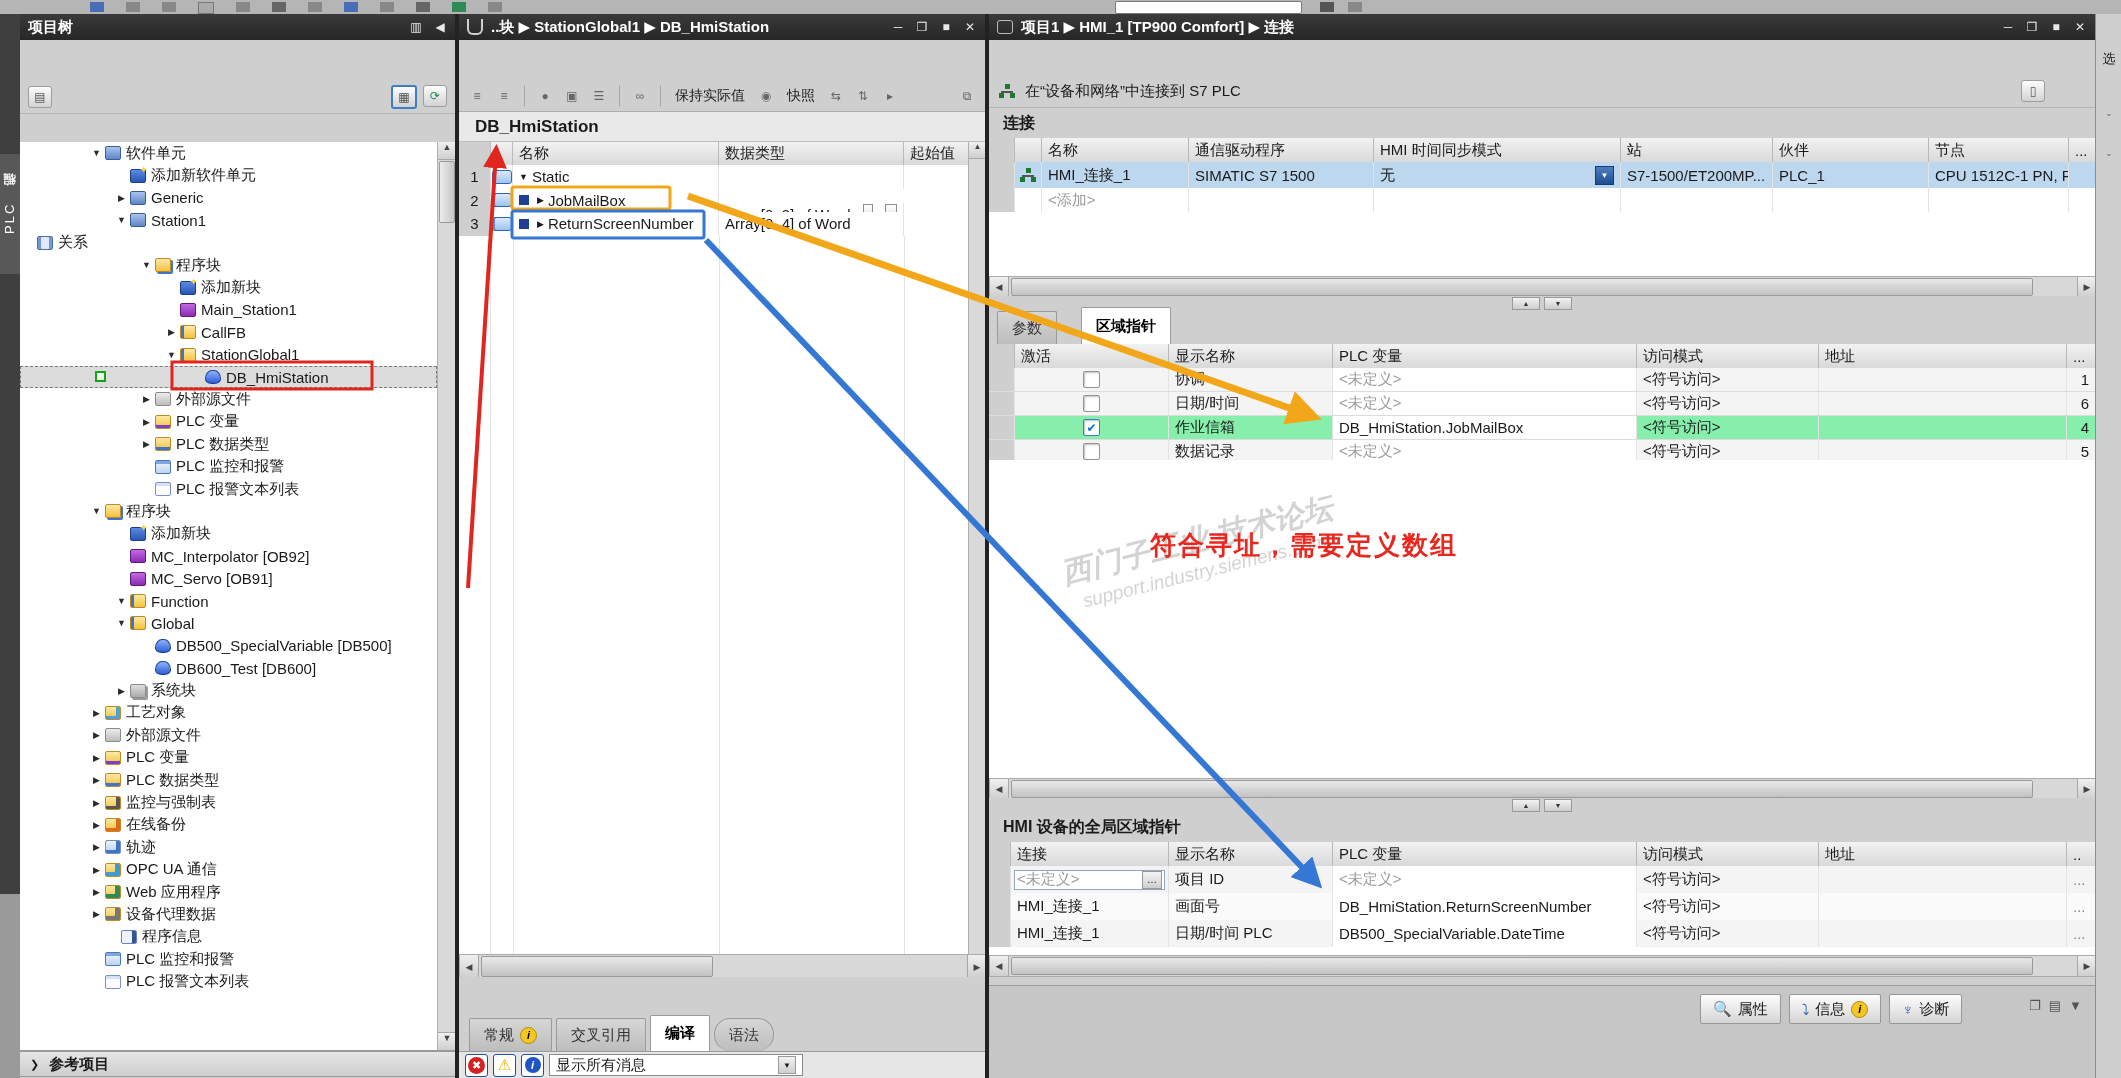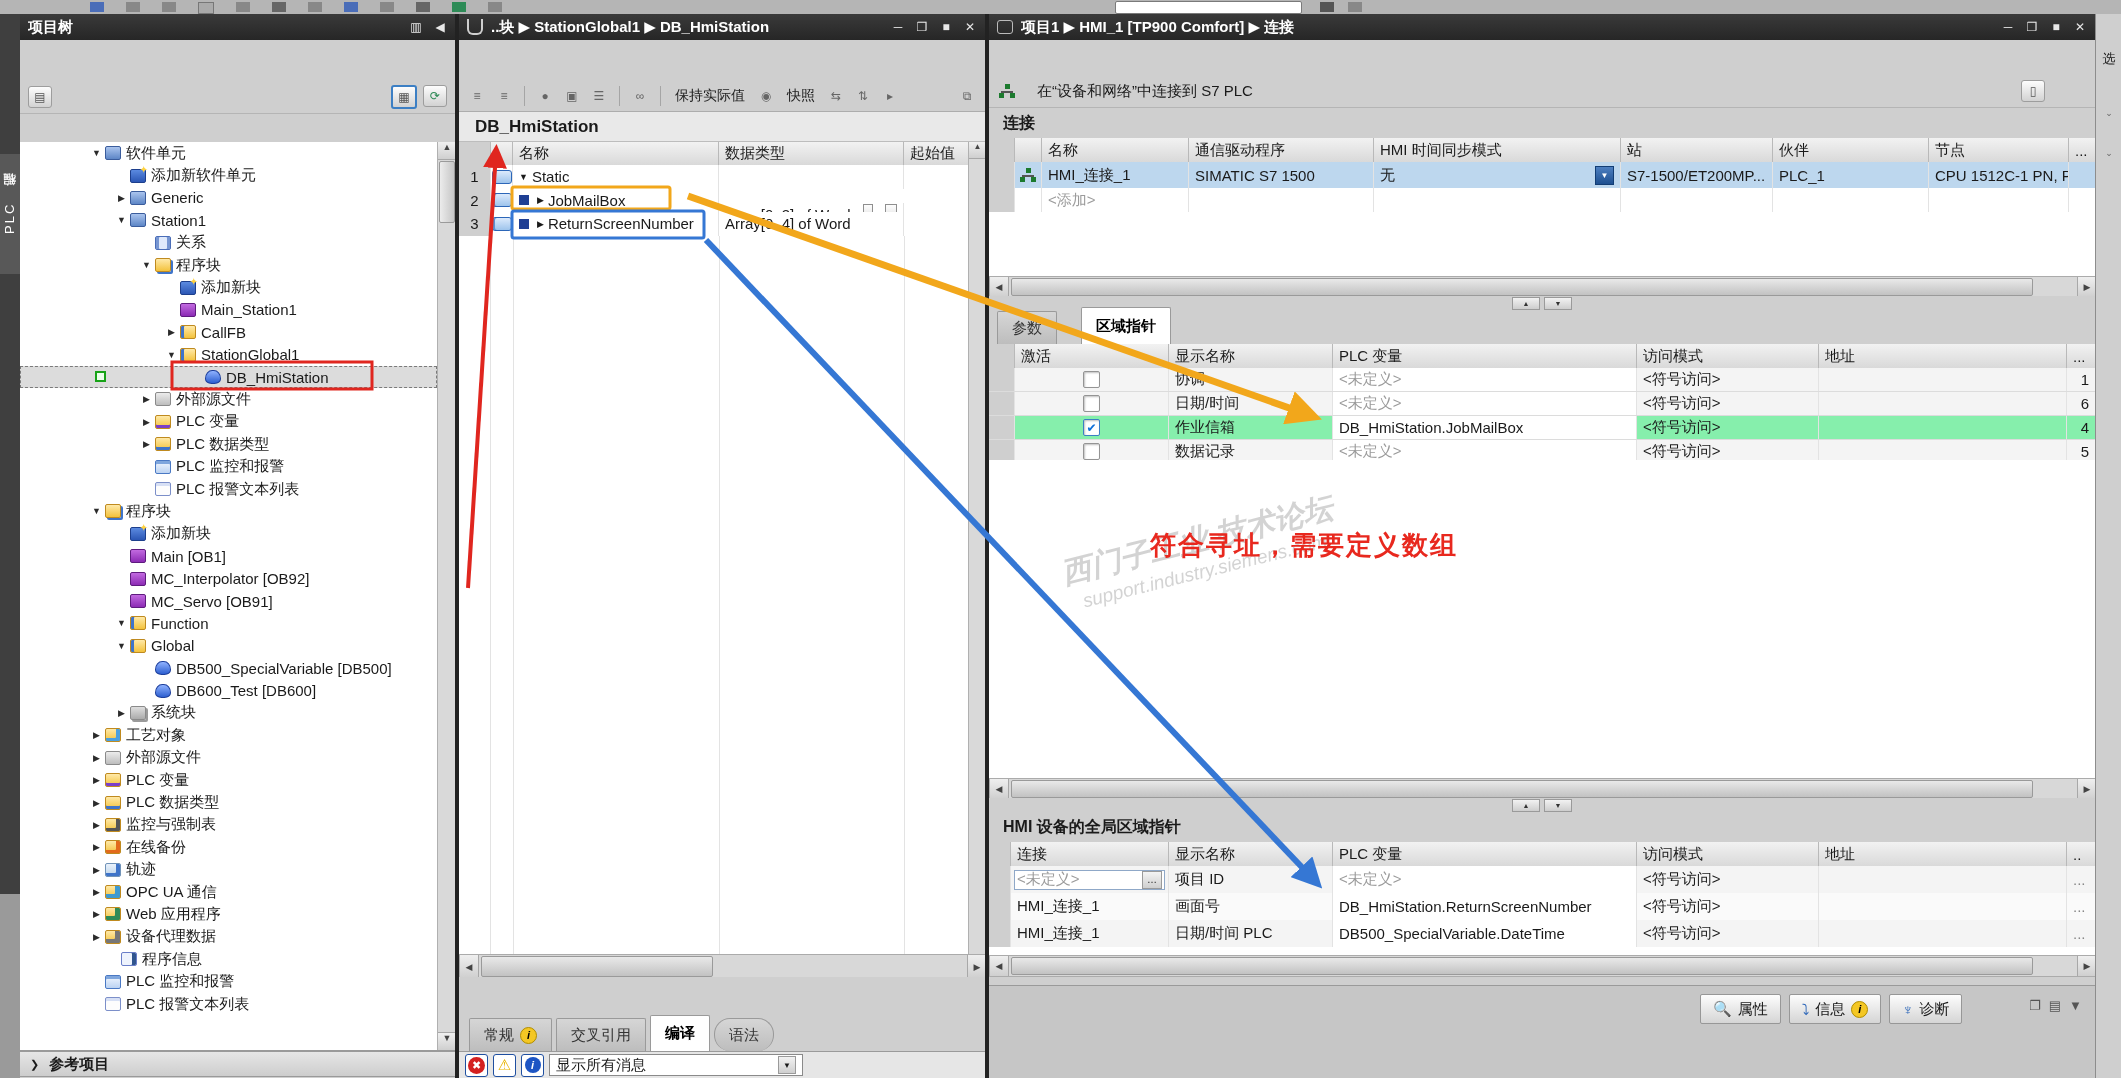--- a/index.html
+++ b/index.html
@@ -165,21 +165,21 @@
           <span class="ic ic-unit"></span>
           <span class="tlbl">Generic</span>
         </div>
 
         <div class="trow" style="padding-left: 93px;">
           <span class="texp">▼</span>
           <span class="ic ic-unit"></span>
           <span class="tlbl">Station1</span>
         </div>
 
-        <div class="trow" style="padding-left: 118px;">
+        <div class="trow" style="">
           <span class="texp"></span>
           <span class="ic ic-rel"></span>
           <span class="tlbl">关系</span>
         </div>
 
         <div class="trow" style="padding-left: 118px;">
           <span class="texp">▼</span>
           <span class="ic ic-pblock"></span>
           <span class="tlbl">程序块</span>
         </div>
@@ -250,25 +250,20 @@
           <span class="ic ic-pblock"></span>
           <span class="tlbl">程序块</span>
         </div>
 
         <div class="trow" style="padding-left: 93px;">
           <span class="texp"></span>
           <span class="ic ic-add"></span>
           <span class="tlbl">添加新块</span>
         </div>
 
-        <div class="trow" style="padding-left: 93px;">
-          <span class="texp"></span>
-          <span class="ic ic-ob"></span>
-          <span class="tlbl">Main [OB1]</span>
-        </div>
 
         <div class="trow" style="padding-left: 93px;">
           <span class="texp"></span>
           <span class="ic ic-ob"></span>
           <span class="tlbl">MC_Interpolator [OB92]</span>
         </div>
 
         <div class="trow" style="padding-left: 93px;">
           <span class="texp"></span>
           <span class="ic ic-ob"></span>
@@ -544,21 +539,21 @@
       <span class="crumb" style="font-weight:bold;">项目1 ▶ HMI_1 [TP900 Comfort] ▶ 连接</span>
       <span class="winbtns">
         <span class="wb-min"></span>
         <span class="wb-float"></span>
         <span class="wb-max"></span>
         <span class="wb-close"></span>
       </span>
     </div>
     <div class="abs grayband" style="left:0;top:26px;width:1106px;height:35px;"></div>
 
-    <div class="abs" style="left:0;top:61px;width:1106px;height:33px;background:#cfcfcf;border-bottom:1px solid #b5b5b5;display:flex;align-items:center;gap:22px;padding:0 10px;box-sizing:border-box;">
+    <div class="abs" style="left:0;top:61px;width:1106px;height:33px;background:#cfcfcf;border-bottom:1px solid #b5b5b5;display:flex;align-items:center;gap:10px;padding:0 10px;box-sizing:border-box;">
       <span class="neticon"></span>
       <span>在“设备和网络”中连接到 S7 PLC</span>
       <span class="tbi" style="margin-left:auto;margin-right:40px;">▯</span>
     </div>
 
     <div class="abs" style="left:0;top:94px;width:1106px;height:30px;background:#cfcfcf;display:flex;align-items:center;padding-left:14px;box-sizing:border-box;">
       <span style="font-weight:bold;font-size:16px;">连接</span>
     </div>
 
     <div class="abs th" style="left:0;top:124px;width:1106px;height:24px;">

